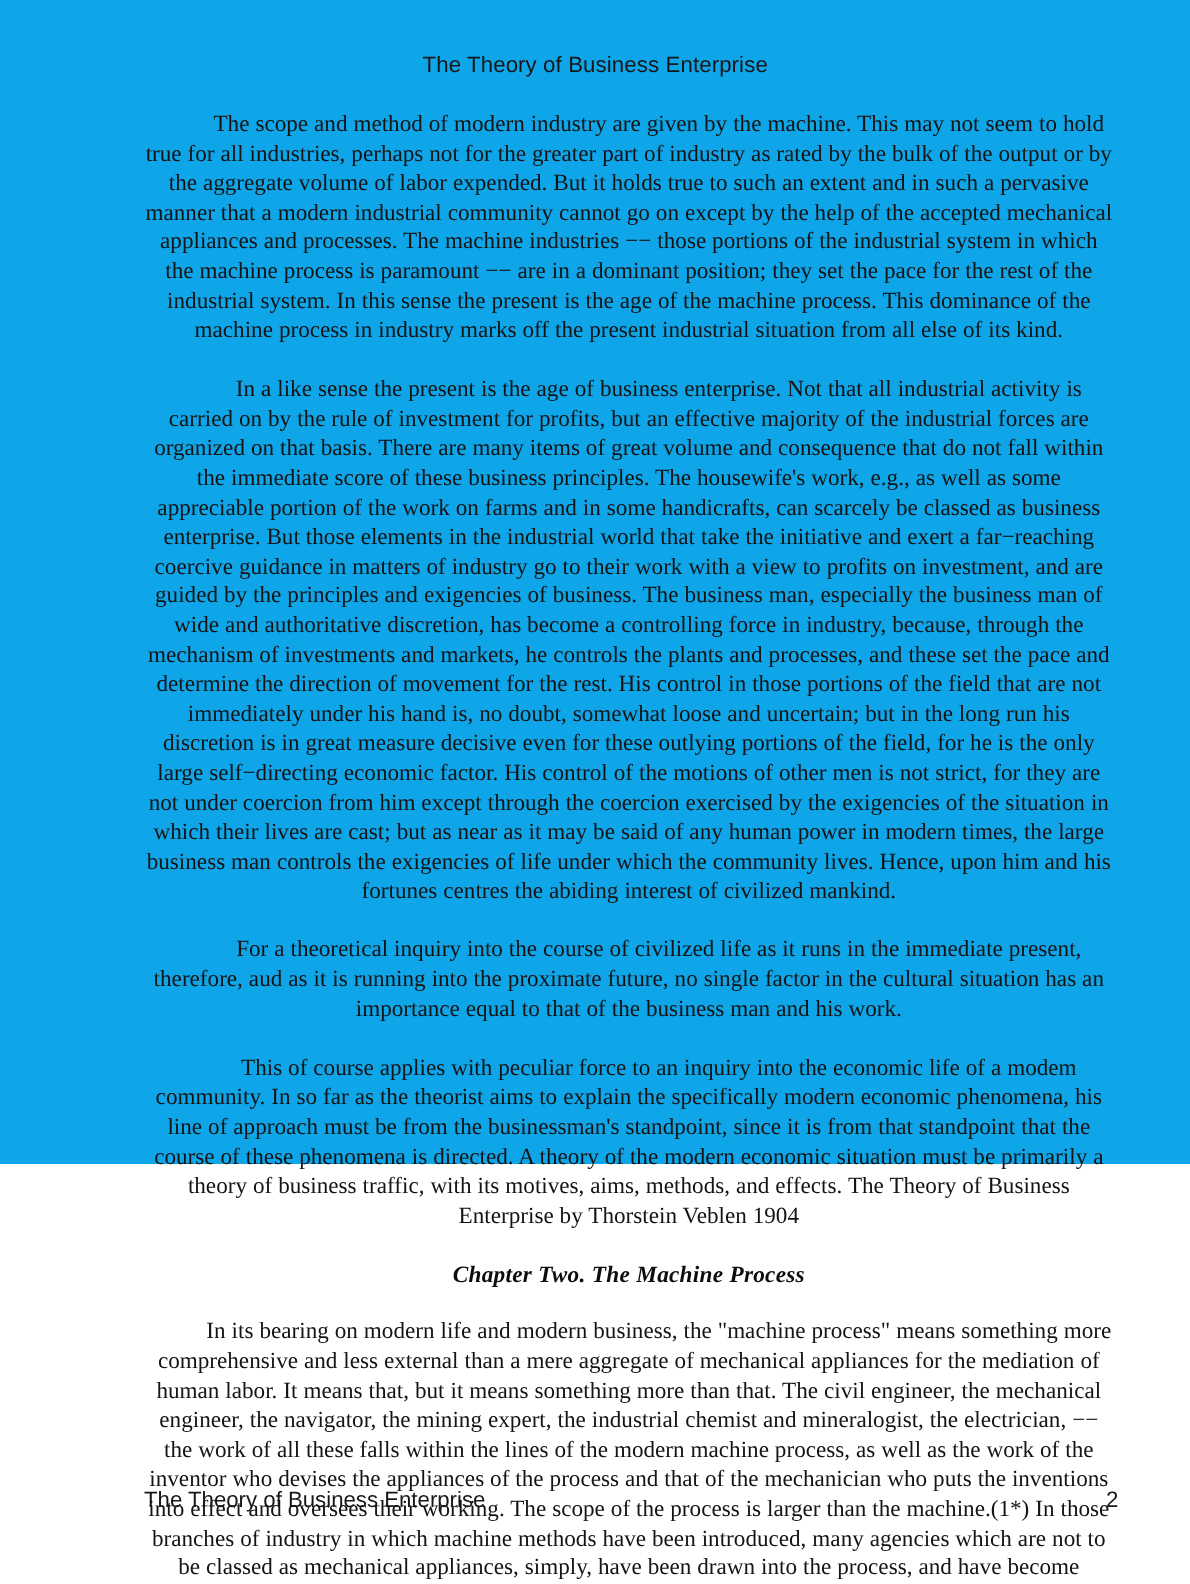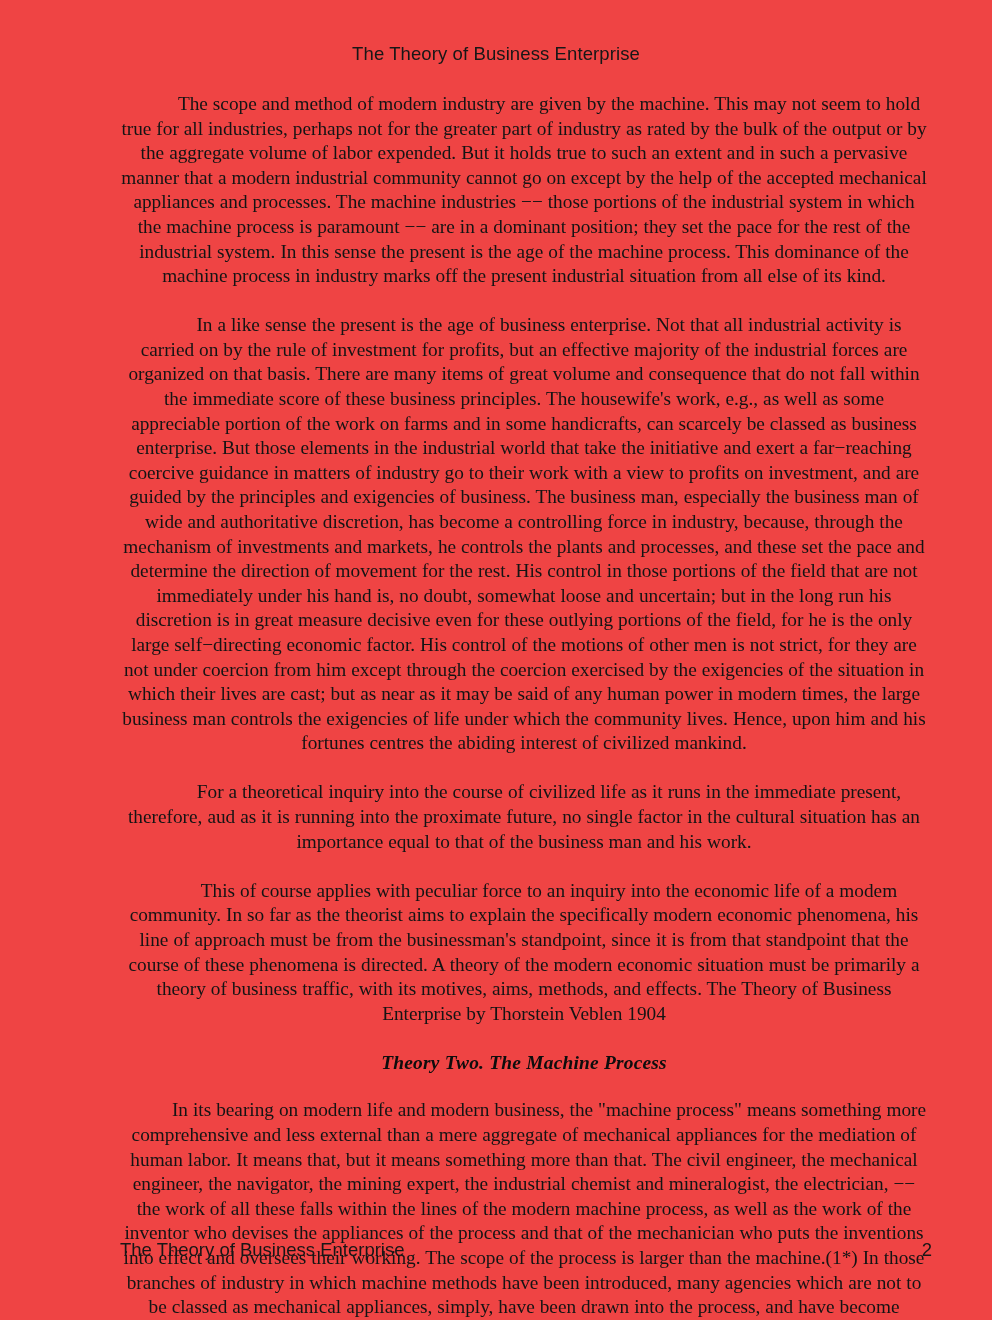--- a/index.html
+++ b/index.html
@@ -14,22 +14,22 @@
     position: relative;
     font-family: "Liberation Serif", "DejaVu Serif", serif;
     color: #000000;
     overflow: hidden;
   }
 
   .page {
     position: absolute;
     inset: 0;
     width: 992px;
-    height: 1320px;
-    background: #ef4444;
+    height: 970px;
+    background: #0ea5e9;
   }
 
   
   .running-head {
     position: absolute;
     top: 42px;
     left: 0;
     width: 992px;
     text-align: center;
     font-family: "Liberation Sans", "DejaVu Sans", sans-serif;
@@ -99,21 +99,21 @@
   <div class="content">
 
     <p class="para">The scope and method of modern industry are given by the machine. This may not seem to hold true for all industries, perhaps not for the greater part of industry as rated by the bulk of the output or by the aggregate volume of labor expended. But it holds true to such an extent and in such a pervasive manner that a modern industrial community cannot go on except by the help of the accepted mechanical appliances and processes. The machine industries −− those portions of the industrial system in which the machine process is paramount −− are in a dominant position; they set the pace for the rest of the industrial system. In this sense the present is the age of the machine process. This dominance of the machine process in industry marks off the present industrial situation from all else of its kind.</p>
 
     <p class="para">In a like sense the present is the age of business enterprise. Not that all industrial activity is carried on by the rule of investment for profits, but an effective majority of the industrial forces are organized on that basis. There are many items of great volume and consequence that do not fall within the immediate score of these business principles. The housewife's work, e.g., as well as some appreciable portion of the work on farms and in some handicrafts, can scarcely be classed as business enterprise. But those elements in the industrial world that take the initiative and exert a far−reaching coercive guidance in matters of industry go to their work with a view to profits on investment, and are guided by the principles and exigencies of business. The business man, especially the business man of wide and authoritative discretion, has become a controlling force in industry, because, through the mechanism of investments and markets, he controls the plants and processes, and these set the pace and determine the direction of movement for the rest. His control in those portions of the field that are not immediately under his hand is, no doubt, somewhat loose and uncertain; but in the long run his discretion is in great measure decisive even for these outlying portions of the field, for he is the only large self−directing economic factor. His control of the motions of other men is not strict, for they are not under coercion from him except through the coercion exercised by the exigencies of the situation in which their lives are cast; but as near as it may be said of any human power in modern times, the large business man controls the exigencies of life under which the community lives. Hence, upon him and his fortunes centres the abiding interest of civilized mankind.</p>
 
     <p class="para">For a theoretical inquiry into the course of civilized life as it runs in the immediate present, therefore, aud as it is running into the proximate future, no single factor in the cultural situation has an importance equal to that of the business man and his work.</p>
 
     <p class="para">This of course applies with peculiar force to an inquiry into the economic life of a modem community. In so far as the theorist aims to explain the specifically modern economic phenomena, his line of approach must be from the businessman's standpoint, since it is from that standpoint that the course of these phenomena is directed. A theory of the modern economic situation must be primarily a theory of business traffic, with its motives, aims, methods, and effects. The Theory of Business Enterprise by Thorstein Veblen 1904</p>
 
-    <h2 class="para chapter-heading">Theory Two. The Machine Process</h2>
+    <h2 class="para chapter-heading">Chapter Two. The Machine Process</h2>
 
     <p class="para">In its bearing on modern life and modern business, the "machine process" means something more comprehensive and less external than a mere aggregate of mechanical appliances for the mediation of human labor. It means that, but it means something more than that. The civil engineer, the mechanical engineer, the navigator, the mining expert, the industrial chemist and mineralogist, the electrician, −− the work of all these falls within the lines of the modern machine process, as well as the work of the inventor who devises the appliances of the process and that of the mechanician who puts the inventions into effect and oversees their working. The scope of the process is larger than the machine.(1*) In those branches of industry in which machine methods have been introduced, many agencies which are not to be classed as mechanical appliances, simply, have been drawn into the process, and have become integral factors in it. Chemical properties of minerals, e.g., are counted on in the carrying out of metallurgical processes with much the same certainty and calculable effect as are the motions of those mechanical appliances by whose use the minerals are handled.</p>
 
   </div>
 
   <div class="footer">
     <span class="footer-title">The Theory of Business Enterprise</span>
     <span class="footer-page">2</span>
   </div>
 

